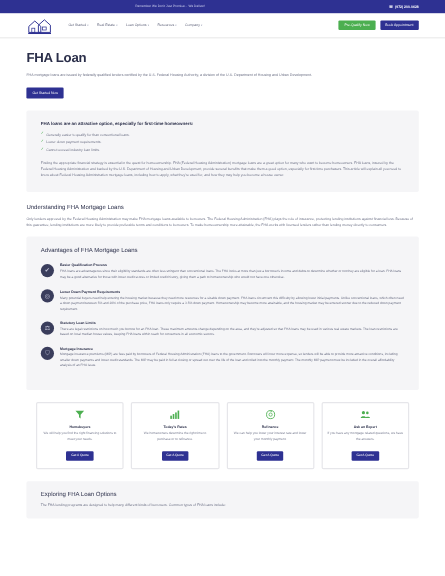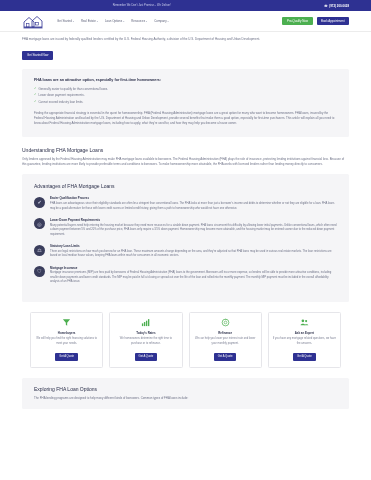--- a/index.html
+++ b/index.html
@@ -310,20 +310,21 @@
     </a>
   </div>
   <div class="nav-actions">
     <a class="btn btn-green">Pre-Qualify Now</a>
     <a class="btn btn-blue">Book Appointment</a>
   </div>
 </div>
 
 <div class="page">
 
+  <h1 class="h1">FHA Loan</h1>
   <p class="lead">FHA mortgage loans are issued by federally qualified lenders certified by the U.S. Federal Housing Authority, a division of the U.S. Department of Housing and Urban Development.</p>
   <a class="btn-started">Get Started Now</a>
 
   
   <div class="panel">
     <div class="panel-lede">FHA loans are an attractive option, especially for first-time homeowners:</div>
     <ul class="checklist">
       <li>
         <span class="check">✓</span>
         <span>Generally easier to qualify for than conventional loans.</span>

